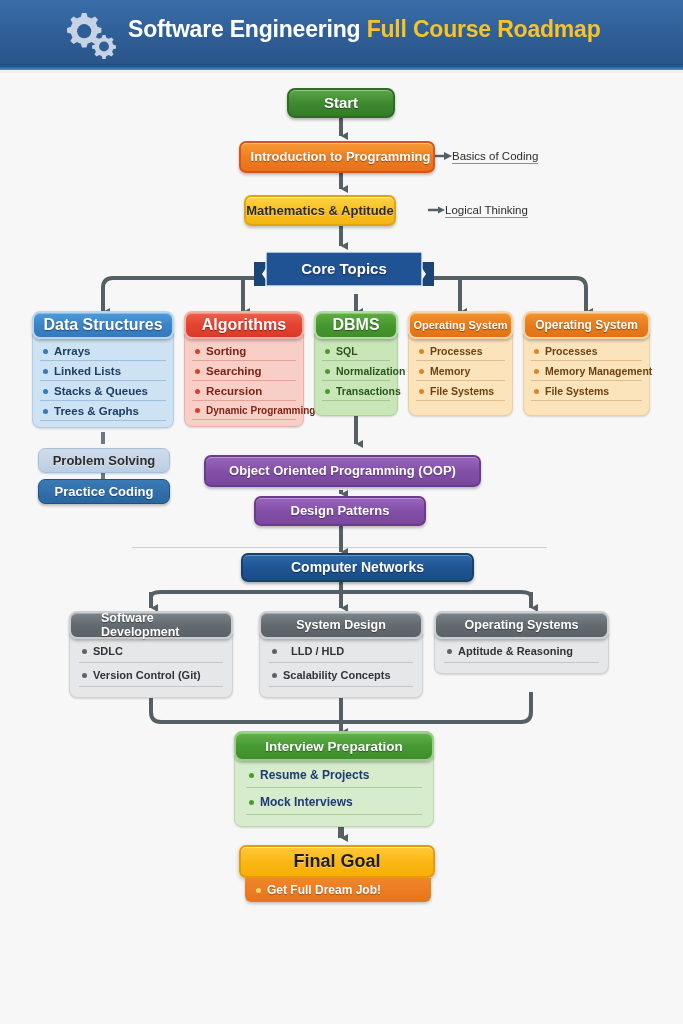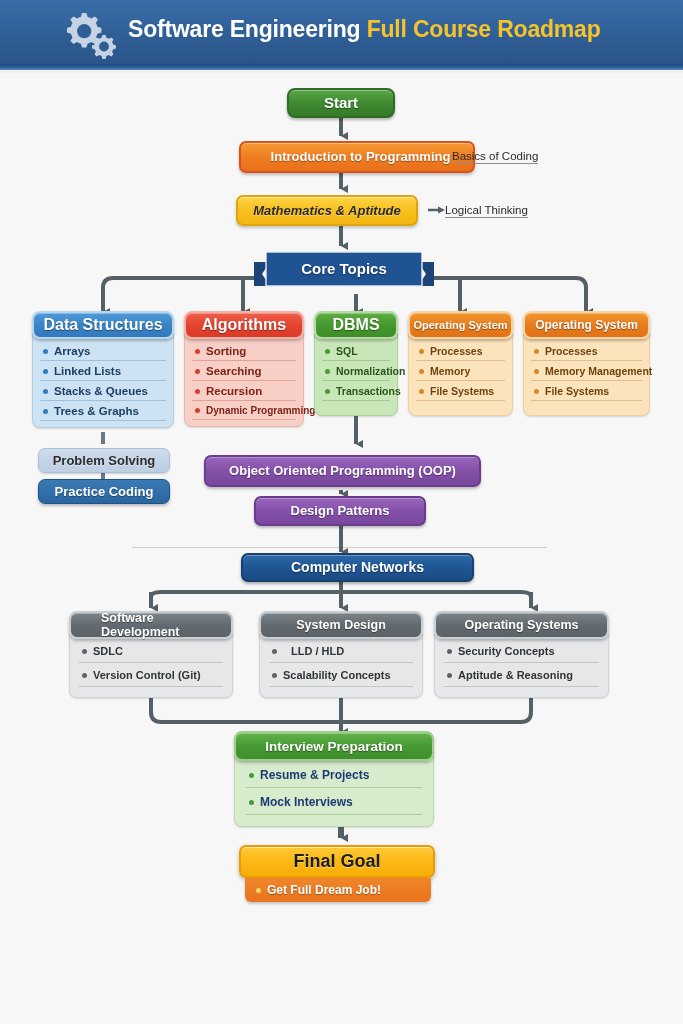--- a/index.html
+++ b/index.html
@@ -291,28 +291,28 @@
       <polygon points="444,152 452,156 444,160" fill="#555f66" stroke="none"></polygon>
       <line x1="428" y1="210" x2="440" y2="210"></line>
       <polygon points="438,206.5 445,210 438,213.5" fill="#555f66" stroke="none"></polygon>
     </g>
   </svg>
 
   <div class="node node-start" style="left:287px; top:88px; width:108px; height:30px;">
     <span>Start</span>
   </div>
 
-  <div class="node node-orange" style="left:239px; top:141px; width:236px; height:32px;padding-left:7px;">
+  <div class="node node-orange" style="left:239px; top:141px; width:196px; height:32px;padding-left:7px;">
     <span>Introduction to Programming</span>
   </div>
   <div class="side-note" style="left:452px; top:150px;">
     <span>Basics of Coding</span>
   </div>
 
-  <div class="node node-yellow" style="left:236px; top:195px; width:182px; height:31px;font-style:italic;">
+  <div class="node node-yellow" style="left:244px; top:195px; width:152px; height:31px;">
     <span>Mathematics &amp; Aptitude</span>
   </div>
   <div class="side-note" style="left:445px; top:204px;">
     <span>Logical Thinking</span>
   </div>
 
   <div id="ribbon-wrap">
     <svg viewBox="0 0 180 46" width="180" height="46">
       <path d="M0,14 L16,14 L8,26 L16,38 L0,38 Z" fill="#1b4576"></path>
       <path d="M180,14 L164,14 L172,26 L164,38 L180,38 Z" fill="#1b4576"></path>
@@ -463,24 +463,20 @@
       <div class="col-item" style="font-size:11px; padding-bottom:5px;">
           <span class="bullet"></span>
           <span>Scalability Concepts</span>
         </div>
     </div>
   </div>
 
   <div class="col-card th-gray" style="left:434px; top:611px; width:175px;">
     <div class="col-hdr" style="font-size:12.5px;">Operating Systems</div>
     <div class="col-body" style="padding:10px 9px 10px 9px;">
-      <div class="col-item" style="font-size:11px; padding-bottom:5px; margin-bottom:5px;">
-          <span class="bullet"></span>
-          <span>Security Concepts</span>
-        </div>
       <div class="col-item" style="font-size:11px; padding-bottom:5px;">
           <span class="bullet"></span>
           <span>Aptitude &amp; Reasoning</span>
         </div>
     </div>
   </div>
 
   <div class="col-card th-igreen" style="left:234px; top:731px; width:200px;">
     <div class="col-hdr" style="height:30px; font-size:13.5px;">Interview Preparation</div>
     <div class="col-body" style="padding:11px 11px 11px 11px;">

